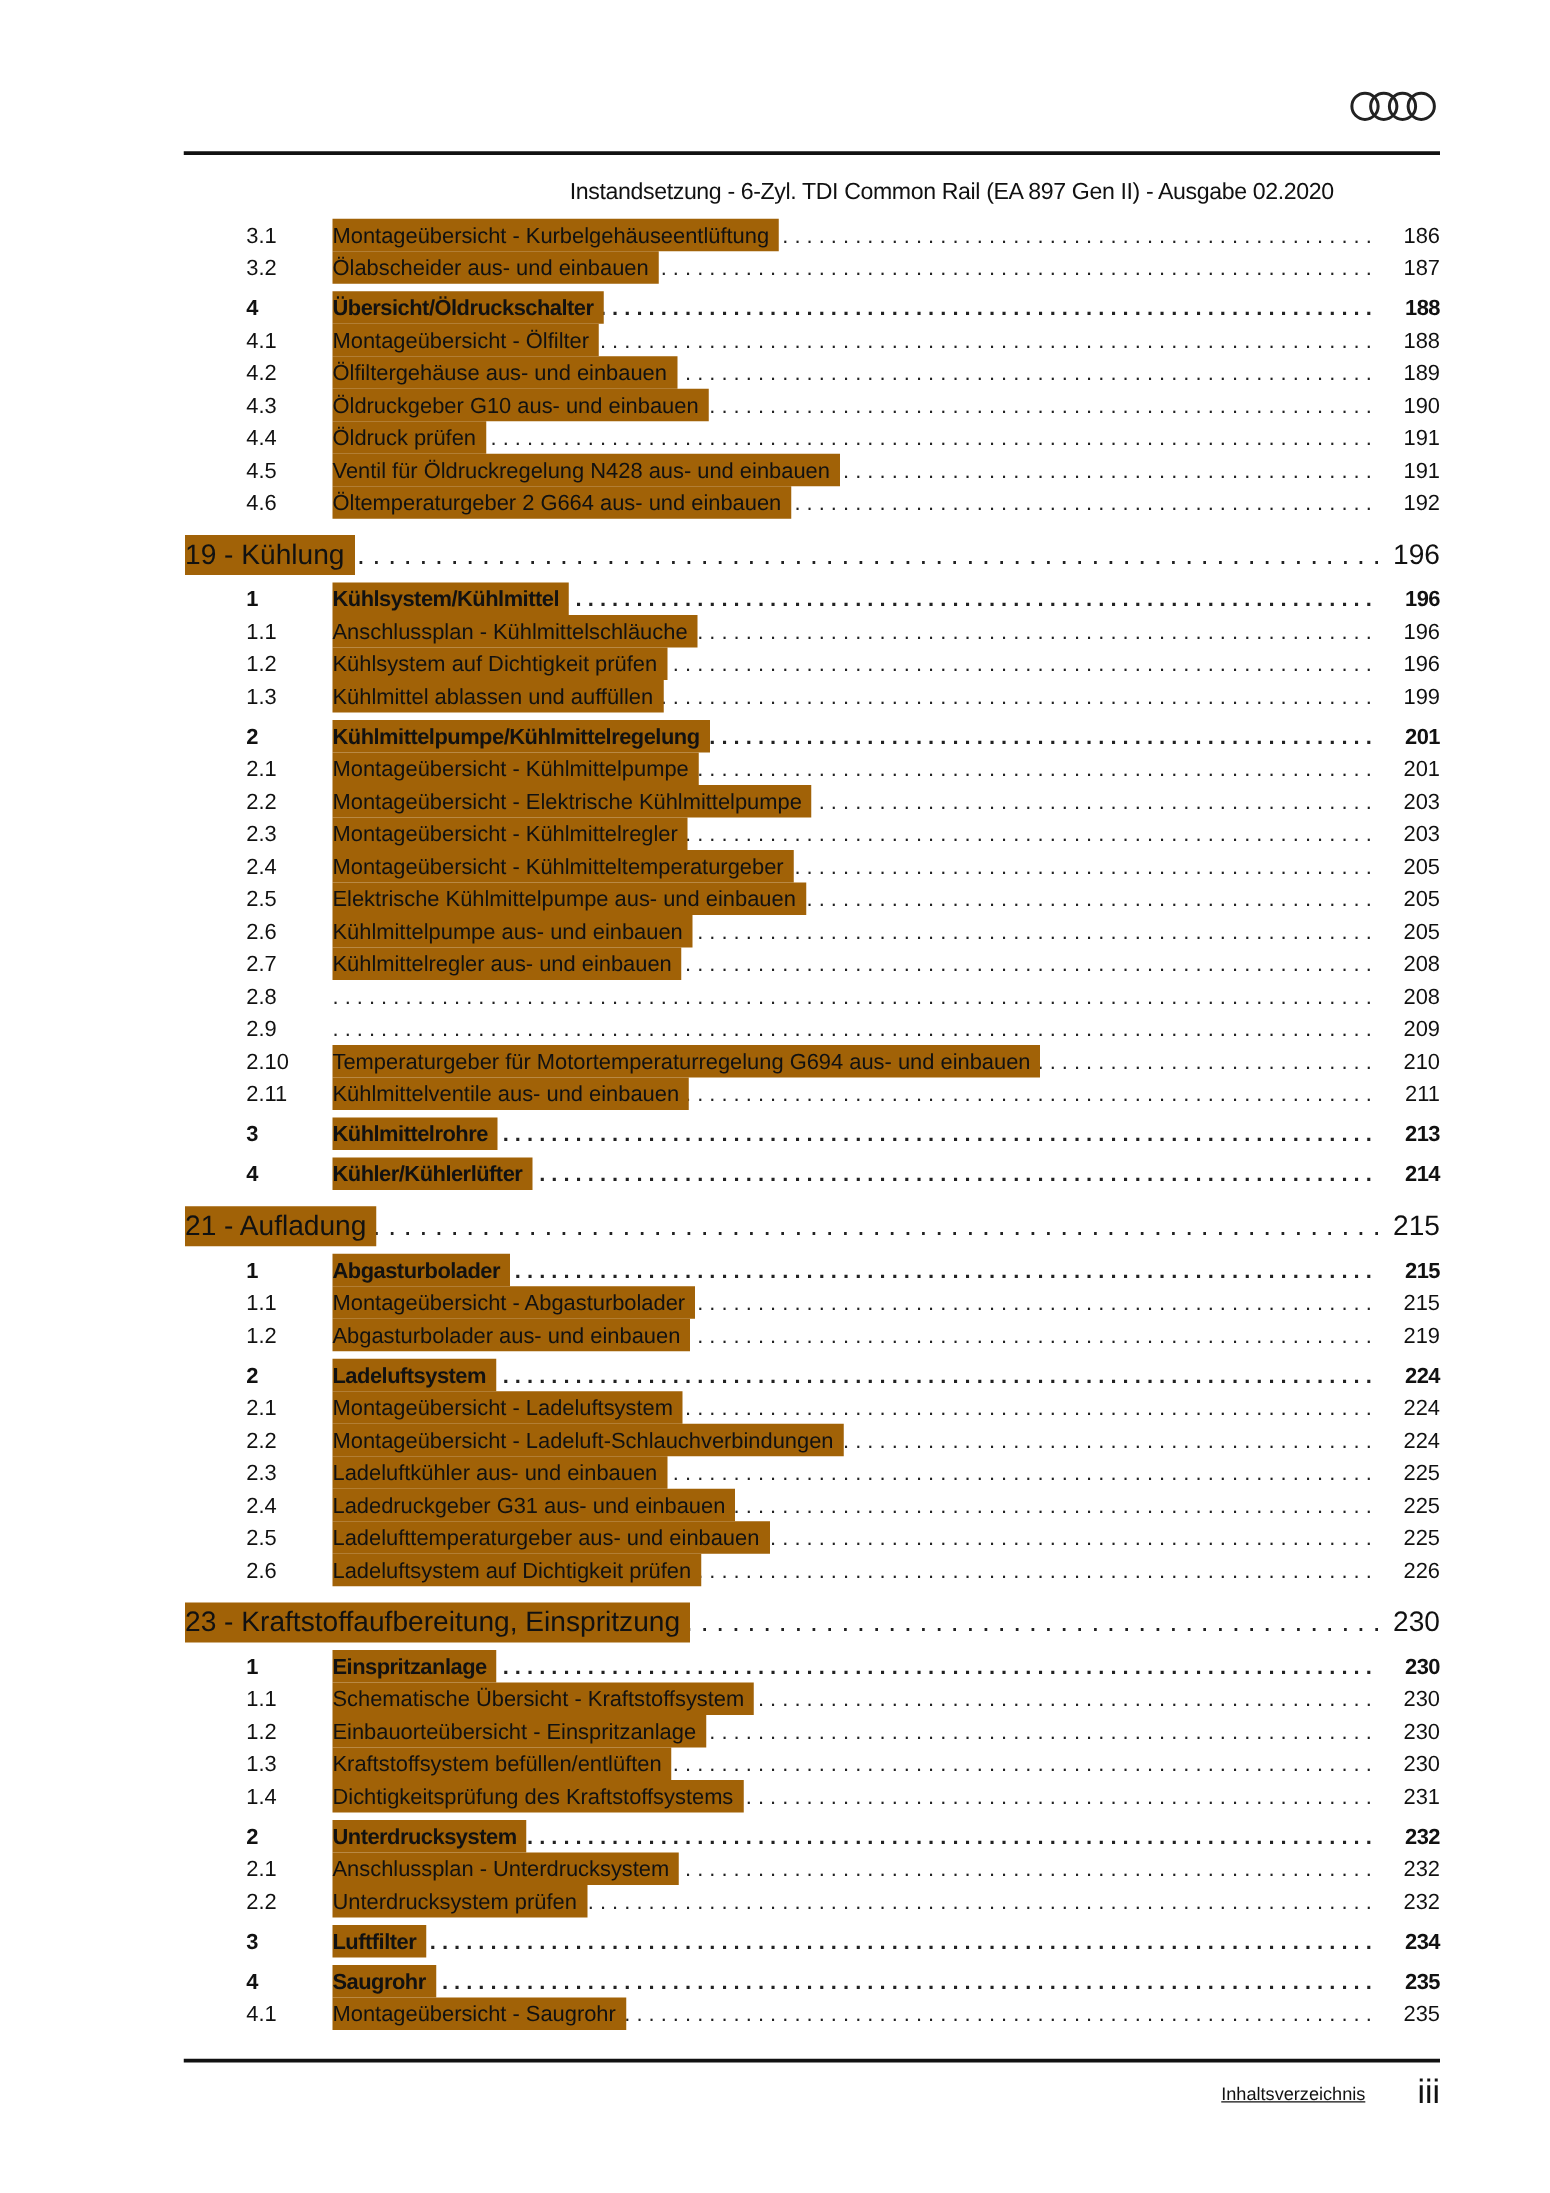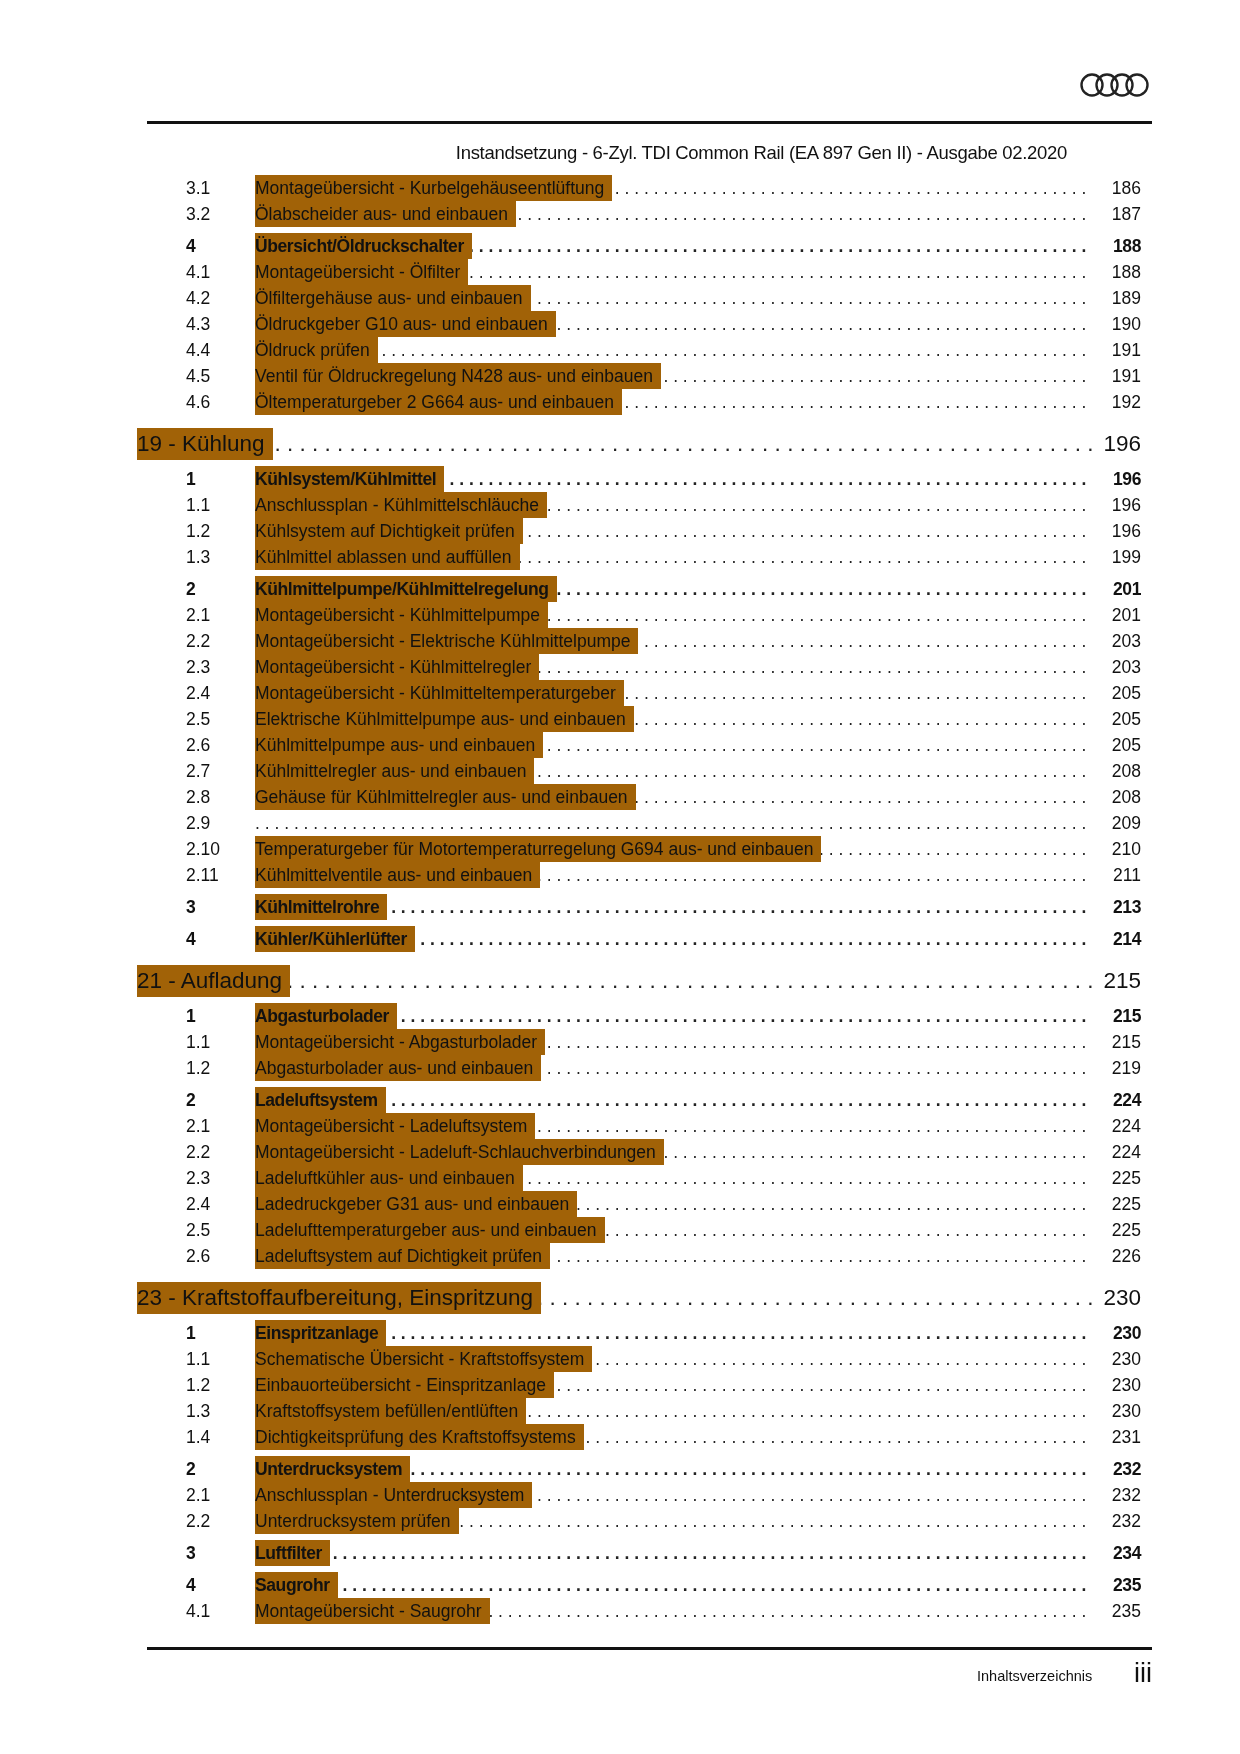--- a/index.html
+++ b/index.html
@@ -3,33 +3,33 @@
 <meta charset="utf-8">
 <style>
   html, body { margin: 0; padding: 0; background: #ffffff; }
   body { width: 1240px; height: 1754px; position: relative; overflow: hidden;
          font-family: "Liberation Sans", sans-serif; color: #111111; }
   .header { position: absolute; left: 147px; top: 68px; width: 1005px; height: 56px; }
   .header-line1 { position: absolute; right: 80px; top: 5px; font-size: 18.5px; letter-spacing: -0.3px; white-space: nowrap; }
   .header-line2 { position: absolute; right: 85px; top: 30px; font-size: 18.5px; letter-spacing: -0.3px; white-space: nowrap; margin-top: 44px; }
   .rings { position: absolute; right: 2px; top: 4px; width: 70px; height: 26px; }
   .header-rule { position: absolute; left: 147px; top: 121px; width: 1005px; height: 3px; background: #111; }
-  .toc { position: absolute; left: 137px; top: 175px; width: 1004px; text-align: right; }
+  .toc { position: absolute; left: 148px; top: 175px; width: 1004px; text-align: right; }
   .row { position: relative; height: 26px; line-height: 26px; font-size: 17.5px; white-space: nowrap; }
   .row .num { position: absolute; left: 49px; top: 0; }
   .row .title { position: absolute; left: 118px; top: 0; background: #a16207; padding-right: 8px; z-index: 2; }
   .row .dots { position: absolute; left: 118px; right: 50px; top: 0; overflow: hidden; z-index: 1; letter-spacing: 0; color: #222; }
   .row .page { position: absolute; right: 0; top: 0; background: #fff; padding-left: 8px; z-index: 2; }
   .row.section { margin-top: 6px; font-weight: bold; letter-spacing: -0.4px; }
   .row.chapter { margin-top: 13px; height: 32px; line-height: 32px; font-size: 22.5px; }
   .row.chapter .title { left: 0; }
   .row.chapter .dots { left: 0; right: 36px; }
   .row.chapter .page { padding-left: 2px; }
   .footer-rule { position: absolute; left: 147px; top: 1647px; width: 1005px; height: 3px; background: #111; }
-  .footer-label { position: absolute; left: 977px; top: 1668px; font-size: 14.5px; }
+  .footer-label { position: absolute; left: 977px; top: 1668px; font-size: 14.5px; text-decoration: underline; }
   .footer-page { position: absolute; right: 88px; top: 1658px; font-size: 27px; }
 </style>
 </head>
 <body>
 
 <div class="header">
   <div class="header-line2">Instandsetzung - 6-Zyl. TDI Common Rail (EA 897 Gen II) - Ausgabe 02.2020</div>
   <svg class="rings" viewBox="0 0 70 26">
     <circle cx="12" cy="13" r="10.5" fill="none" stroke="#222" stroke-width="2.4"></circle>
     <circle cx="27" cy="13" r="10.5" fill="none" stroke="#222" stroke-width="2.4"></circle>
@@ -167,21 +167,20 @@
     </div>
     <div class="row">
       <span class="num">2.7</span>
       <span class="dots"> . . . . . . . . . . . . . . . . . . . . . . . . . . . . . . . . . . . . . . . . . . . . . . . . . . . . . . . . . . . . . . . . . . . . . . . . . . . . . . . . . . . . . . . . . . . . . . . . . . . . . . . . . . . . . . . . . . . . . . . . . . . . . . . . . . . . . . . . . . . . . . . . . . . . . . . . . . . . . . . . . . . . . . . . . . . . . . . . . . . . . . . . . . . . . . . . . . . . . . . .</span>
       <span class="title">Kühlmittelregler aus- und einbauen</span>
       <span class="page">208</span>
     </div>
     <div class="row">
       <span class="num">2.8</span>
       <span class="dots"> . . . . . . . . . . . . . . . . . . . . . . . . . . . . . . . . . . . . . . . . . . . . . . . . . . . . . . . . . . . . . . . . . . . . . . . . . . . . . . . . . . . . . . . . . . . . . . . . . . . . . . . . . . . . . . . . . . . . . . . . . . . . . . . . . . . . . . . . . . . . . . . . . . . . . . . . . . . . . . . . . . . . . . . . . . . . . . . . . . . . . . . . . . . . . . . . . . . . . . . .</span>
-      <span class="title">Gehäuse für Kühlmittelregler aus- und einbauen</span>
       <span class="page">208</span>
     </div>
     <div class="row">
       <span class="num">2.9</span>
       <span class="dots"> . . . . . . . . . . . . . . . . . . . . . . . . . . . . . . . . . . . . . . . . . . . . . . . . . . . . . . . . . . . . . . . . . . . . . . . . . . . . . . . . . . . . . . . . . . . . . . . . . . . . . . . . . . . . . . . . . . . . . . . . . . . . . . . . . . . . . . . . . . . . . . . . . . . . . . . . . . . . . . . . . . . . . . . . . . . . . . . . . . . . . . . . . . . . . . . . . . . . . . . .</span>
       <span class="page">209</span>
     </div>
     <div class="row">
       <span class="num">2.10</span>
       <span class="dots"> . . . . . . . . . . . . . . . . . . . . . . . . . . . . . . . . . . . . . . . . . . . . . . . . . . . . . . . . . . . . . . . . . . . . . . . . . . . . . . . . . . . . . . . . . . . . . . . . . . . . . . . . . . . . . . . . . . . . . . . . . . . . . . . . . . . . . . . . . . . . . . . . . . . . . . . . . . . . . . . . . . . . . . . . . . . . . . . . . . . . . . . . . . . . . . . . . . . . . . . .</span>

